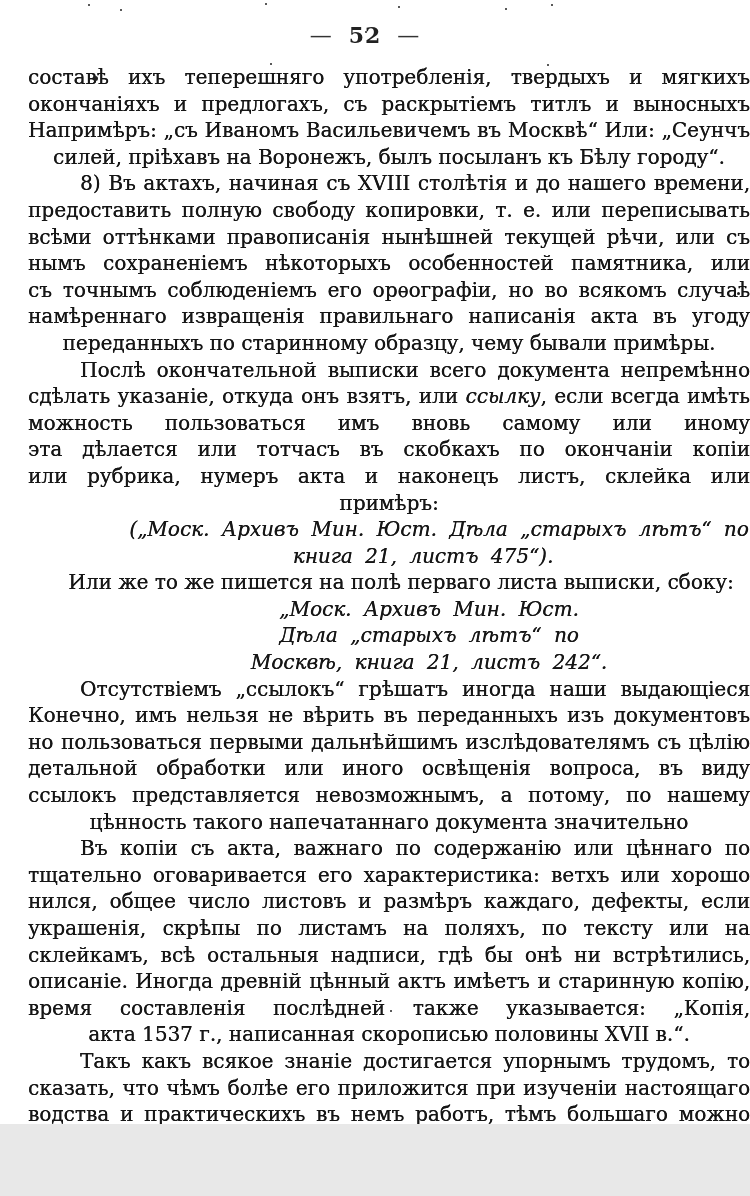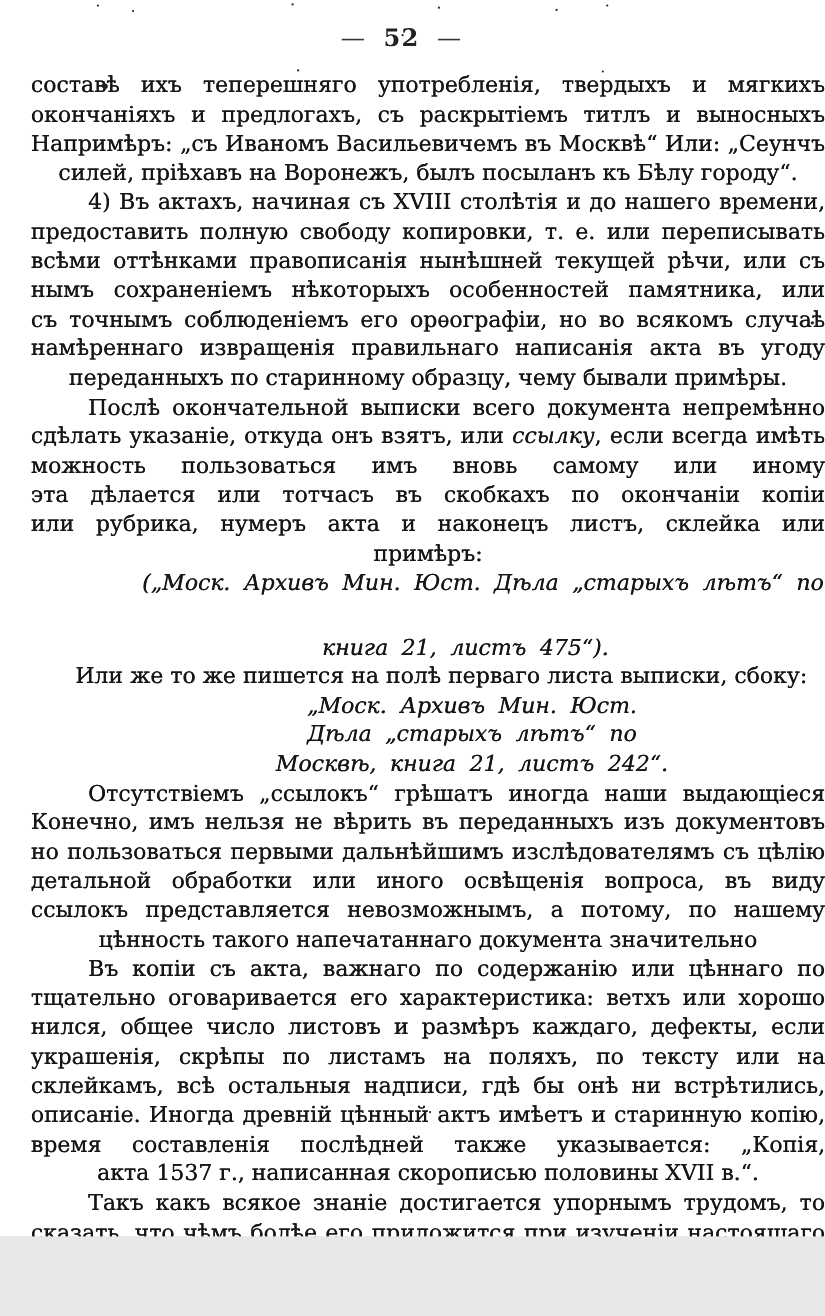--- a/index.html
+++ b/index.html
@@ -28,40 +28,40 @@
   .ln{
     height:26.6px;overflow:hidden;
     text-align:center;
     white-space:normal;
   }
   .ln.j{text-align:justify;text-align-last:justify;}
   .ln.ind{padding-left:52px;}
   .ln.off{padding-left:24px;}
   .ln.it{font-style:italic;word-spacing:6px;}
   .ln.q1a{padding-left:100px;}
-  .ln.q1b{padding-left:68px;margin-top:32px;}
+  .ln.q1b{padding-left:68px;}
   .ln.q2{padding-left:80px;}
   .itw{font-style:italic;}
   .speck{
     position:absolute;background:#222;border-radius:50%;
   }
 </style>
 </head>
 <body>
 
 <div class="page">
   <div class="header">
     <span class="dash">—</span><span class="pgnum">52</span><span class="dash">—</span>
   </div>
   <div class="text-block" id="text-block">
       <div class="ln j"><span>составѣ ихъ теперешняго употребленія, твердыхъ и мягкихъ знаковъ въ</span></div>
       <div class="ln j"><span>окончаніяхъ и предлогахъ, съ раскрытіемъ титлъ и выносныхъ буквъ.</span></div>
       <div class="ln j"><span>Напримѣръ: „съ Иваномъ Васильевичемъ въ Москвѣ“ Или: „Сеунчъ Ва-</span></div>
       <div class="ln"><span>силей, пріѣхавъ на Воронежъ, былъ посыланъ къ Бѣлу городу“.</span></div>
-      <div class="ln j ind"><span>4) Въ актахъ, начиная съ XVIII столѣтія и до нашего времени,</span></div>
+      <div class="ln j ind"><span>8) Въ актахъ, начиная съ XVIII столѣтія и до нашего времени,</span></div>
       <div class="ln j"><span>предоставить полную свободу копировки, т. е. или переписывать ихъ со</span></div>
       <div class="ln j"><span>всѣми оттѣнками правописанія нынѣшней текущей рѣчи, или съ частич-</span></div>
       <div class="ln j"><span>нымъ сохраненіемъ нѣкоторыхъ особенностей памятника, или наконецъ</span></div>
       <div class="ln j"><span>съ точнымъ соблюденіемъ его орѳографіи, но во всякомъ случаѣ безъ</span></div>
       <div class="ln j"><span>намѣреннаго извращенія правильнаго написанія акта въ угоду дѣланнаго</span></div>
       <div class="ln"><span>переданныхъ по старинному образцу, чему бывали примѣры.</span></div>
       <div class="ln j ind"><span>Послѣ окончательной выписки всего документа непремѣнно нужно</span></div>
       <div class="ln j"><span>сдѣлать указаніе, откуда онъ взятъ, или </span><span class="itw">ссылку</span><span>, если всегда имѣть воз-</span></div>
       <div class="ln j"><span>можность пользоваться имъ вновь самому или иному изслѣдователю. Ссылка</span></div>
       <div class="ln j"><span>эта дѣлается или тотчасъ въ скобкахъ по окончаніи копіи документа, въ ней</span></div>

